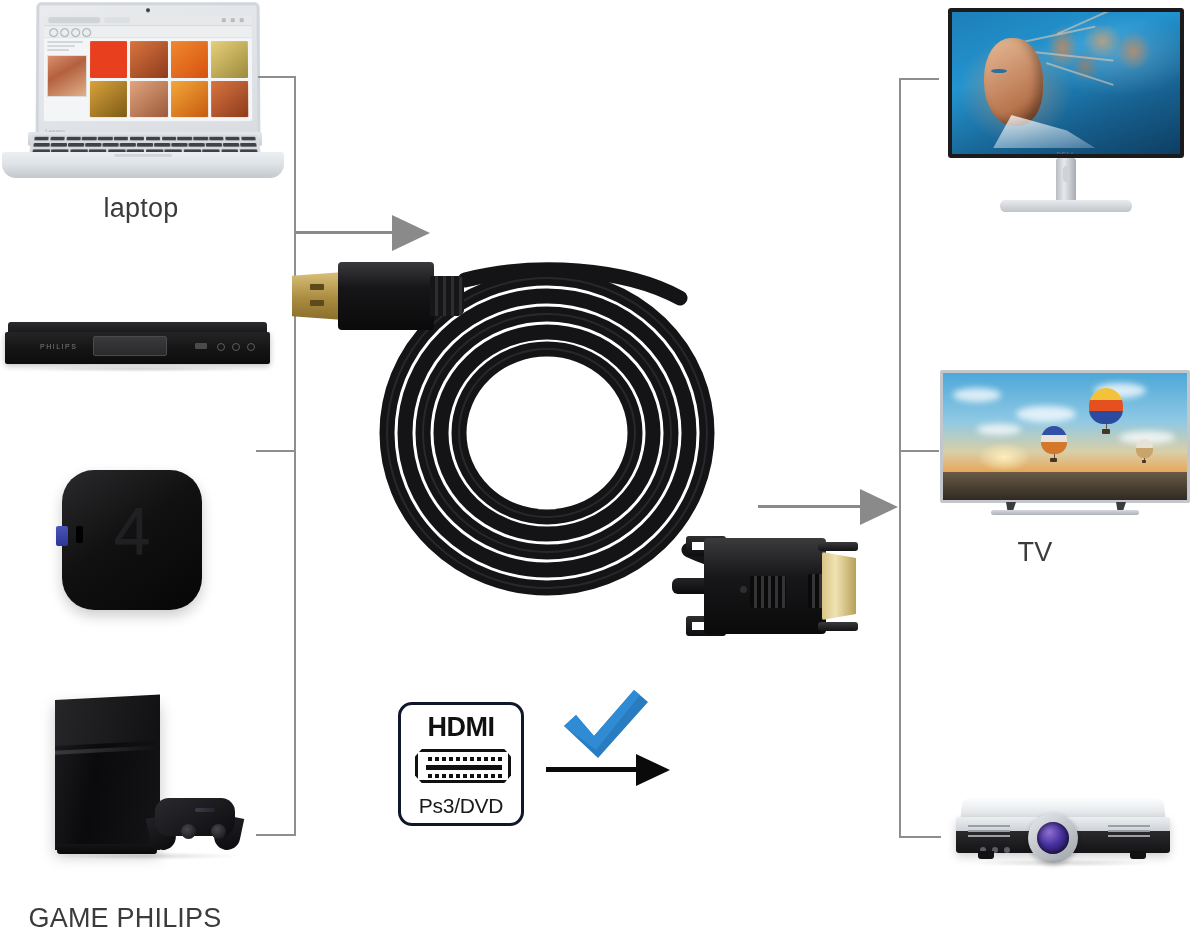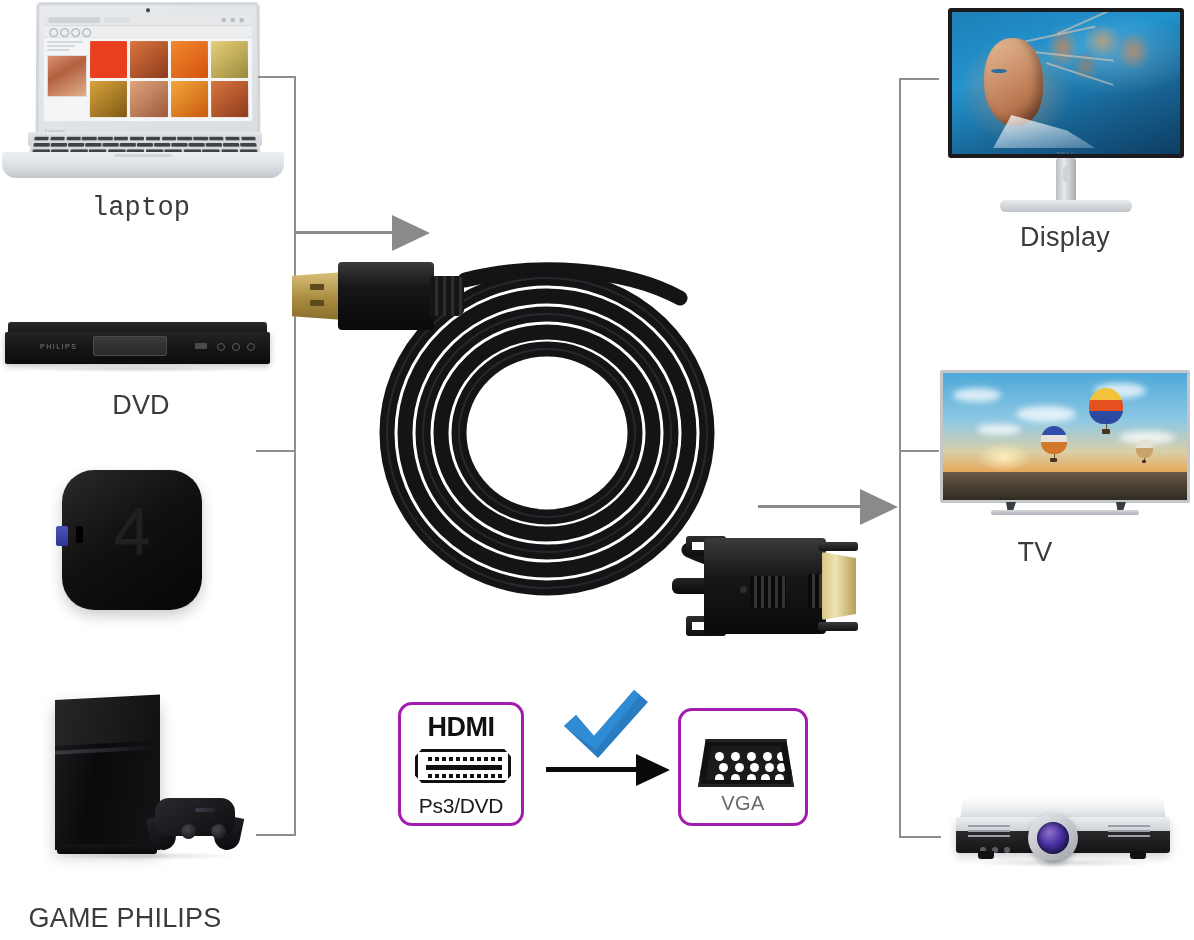--- a/index.html
+++ b/index.html
@@ -236,21 +236,21 @@
      clip-path:polygon(0 0,100% 9%,100% 91%,0 100%);border-radius:2px;}
   .vga-screw{position:absolute;left:132px;width:40px;height:9px;
      background:linear-gradient(180deg,#3a3a3c,#141416);border-radius:3px;}
   .vga-ear{position:absolute;left:0;width:40px;height:20px;
      background:linear-gradient(180deg,#2e2e30,#0d0d0f);border-radius:3px;}
   .vga-ear:after{content:"";position:absolute;left:6px;top:6px;width:16px;height:8px;background:#ffffff;}
   .vga-tail{position:absolute;left:-14px;top:48px;width:34px;height:16px;
      background:linear-gradient(180deg,#242426,#0b0b0d);border-radius:6px 0 0 6px;}
 
   
-  .badge{position:absolute;background:#fff;border:3px solid #a21caf;border-radius:14px;box-sizing:border-box;}
+  .badge{position:absolute;background:#fff;border:3px solid #0f172a;border-radius:14px;box-sizing:border-box;}
   .badge-hdmi{left:398px;top:702px;width:126px;height:124px;}
   .badge-vga{left:678px;top:708px;width:130px;height:118px;}
   .bh-title{position:absolute;left:0;right:0;top:7px;text-align:center;
      font-size:27px;font-weight:bold;color:#111;letter-spacing:-.5px;}
   .bh-sub{position:absolute;left:0;right:0;bottom:5px;text-align:center;
      font-size:21px;color:#1a1a1a;letter-spacing:-.3px;}
   .bh-conn{position:absolute;left:14px;top:44px;width:96px;height:34px;
      background:#fff;border:3px solid #111;box-sizing:border-box;
      clip-path:polygon(7% 0,93% 0,100% 22%,100% 78%,93% 100%,7% 100%,0 78%,0 22%);}
   .bh-row{position:absolute;left:10px;height:4px;
@@ -367,37 +367,36 @@
           <i class="k"></i>
           <i class="k"></i>
           <i class="k"></i>
           <i class="k"></i>
           <i class="k"></i>
         </div>
     </div>
     <div class="lap-base"></div>
     <div class="lap-pad"></div>
   </div>
-  <div class="dev-label" style="left:0;top:193px;width:282px;font-family:Liberation Mono, monospace;">laptop</div>
+  <div class="dev-label" style="left:0;top:193px;width:282px;">laptop</div>
 
   <div class="dvd">
     <div class="dvd-top"></div>
     <div class="dvd-face">
       <div class="dvd-tray"></div>
       <div class="dvd-brand">PHILIPS</div>
       <div class="dvd-disp"></div>
       <div class="dvd-btns">
         <i></i>
         <i></i>
         <i></i>
       </div>
     </div>
     <div class="dvd-shadow"></div>
   </div>
-  <div class="dev-label" style="left:0;top:390px;width:282px;">DVD</div>
 
   <div class="tvbox">
     <div class="tvbox-body">
       <div class="tvbox-4">4</div>
     </div>
     <div class="tvbox-tab"></div>
     <div class="tvbox-port"></div>
   </div>
 
   <div class="console">
@@ -490,21 +489,20 @@
         <div class="mon-face"></div>
         <div class="mon-eye"></div>
         <div class="mon-chin"></div>
       </div>
       <div class="mon-bezel-logo">DELL</div>
     </div>
     <div class="mon-neck"></div>
     <div class="mon-slot"></div>
     <div class="mon-base"></div>
   </div>
-  <div class="dev-label" style="left:940px;top:222px;width:250px;">Display</div>
 
   <div class="tv">
     <div class="tv-screen">
       <div class="tv-sky">
         <div class="tv-cloud" style="left:4%;top:12%;width:48px;height:14px;"></div>
         <div class="tv-cloud" style="left:30%;top:26%;width:60px;height:16px;"></div>
         <div class="tv-cloud" style="left:62%;top:8%;width:52px;height:15px;"></div>
         <div class="tv-cloud" style="left:14%;top:40%;width:44px;height:11px;"></div>
         <div class="tv-cloud" style="left:72%;top:46%;width:56px;height:13px;"></div>
         <div class="tv-sun"></div>
@@ -561,36 +559,14 @@
     <div class="bh-sub">Ps3/DVD</div>
   </div>
 
   <svg class="check" viewBox="0 0 90 74">
     <path d="M4,38 L16,27 L34,48 L74,2 L88,14 L38,70 Z" fill="#2a7cc0"></path>
     <path d="M4,38 L16,27 L34,48 L74,2 L80,7 L36,62 Z" fill="#2f8bd4"></path>
   </svg>
   <div class="arrow-blk-shaft"></div>
   <div class="arrow-blk-head"></div>
 
-  <div class="badge badge-vga">
-    <div class="bv-conn">
-      <div class="bv-inner">
-        <div class="bv-pin" style="left:10px;top:6px;"></div>
-        <div class="bv-pin" style="left:26px;top:6px;"></div>
-        <div class="bv-pin" style="left:42px;top:6px;"></div>
-        <div class="bv-pin" style="left:58px;top:6px;"></div>
-        <div class="bv-pin" style="left:72px;top:6px;"></div>
-        <div class="bv-pin" style="left:14px;top:17px;"></div>
-        <div class="bv-pin" style="left:30px;top:17px;"></div>
-        <div class="bv-pin" style="left:45px;top:17px;"></div>
-        <div class="bv-pin" style="left:60px;top:17px;"></div>
-        <div class="bv-pin" style="left:72px;top:17px;"></div>
-        <div class="bv-pin" style="left:10px;top:28px;"></div>
-        <div class="bv-pin" style="left:26px;top:28px;"></div>
-        <div class="bv-pin" style="left:42px;top:28px;"></div>
-        <div class="bv-pin" style="left:56px;top:28px;"></div>
-        <div class="bv-pin" style="left:70px;top:28px;"></div>
-      </div>
-    </div>
-    <div class="bv-label">VGA</div>
-  </div>
 
 </div>
 
 </body></html>

